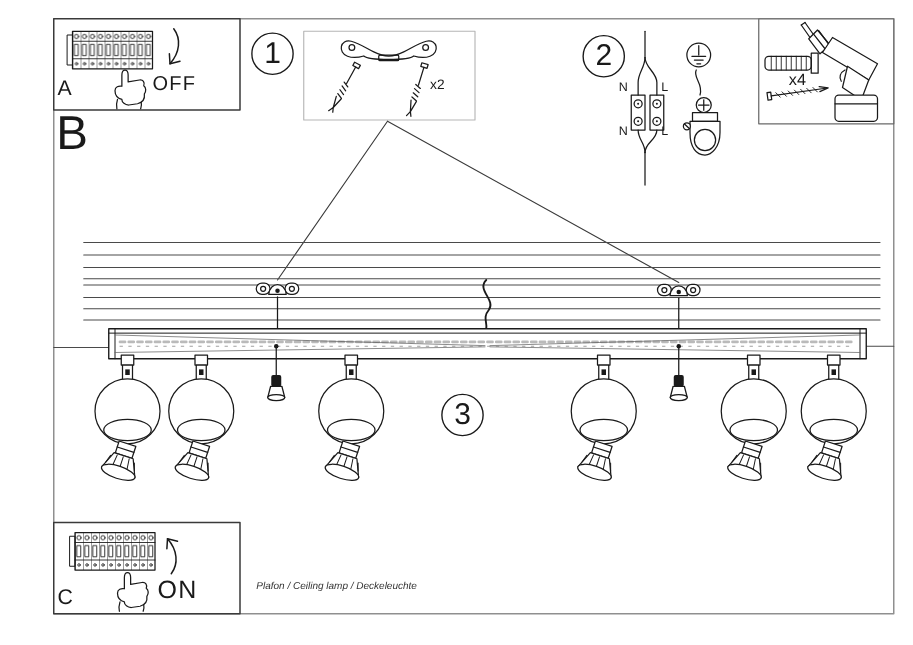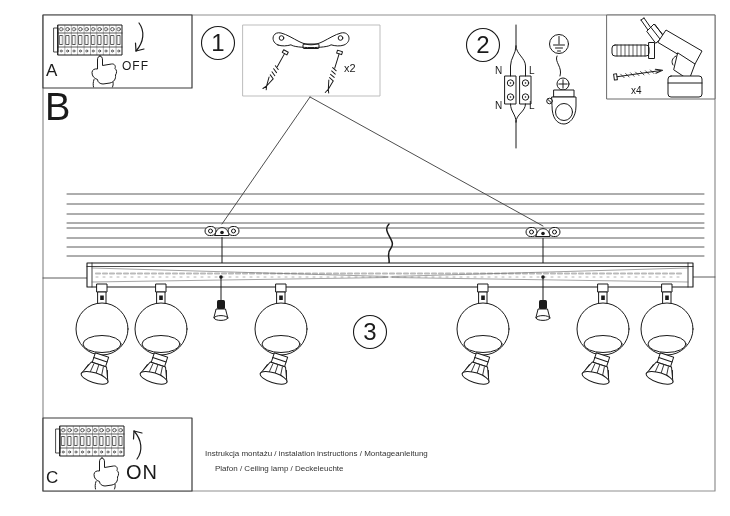--- a/index.html
+++ b/index.html
@@ -4,31 +4,31 @@
 <style>
   html,body{margin:0;padding:0;background:#fff;}
   #stage{position:relative;width:730px;height:516px;background:#fff;overflow:hidden;
          font-family:"Liberation Sans",sans-serif;}
   #art{position:absolute;left:0;top:0;z-index:0;}
   .t{position:absolute;z-index:2;color:#1a1a1a;white-space:nowrap;line-height:1;
      font-family:"Liberation Sans",sans-serif;}
   .lbl-a{left:46px;top:62px;font-size:17px;}
   .lbl-b{left:45px;top:88px;font-size:38px;}
   .lbl-c{left:46px;top:469px;font-size:17px;}
-  .off{left:122px;top:60px;font-size:12px;letter-spacing:1px;}
+  .off{left:122px;top:60px;font-size:16px;letter-spacing:1px;}
   .on{left:126px;top:462px;font-size:20px;letter-spacing:1px;}
   .x2{left:344px;top:63px;font-size:11px;}
-  .x4{left:631px;top:57px;font-size:10px;margin-top:29px;}
+  .x4{left:631px;top:57px;font-size:13px;}
   .wl{font-size:10px;}
   .n1{left:495px;top:66px;} .l1{left:529px;top:66px;}
   .n2{left:495px;top:101px;} .l2{left:529px;top:101px;}
   .stepnum{width:34px;height:34px;line-height:34px;text-align:center;font-size:24px;}
   .s1{left:201px;top:26px;} .s2{left:466px;top:28px;} .s3{left:353px;top:315px;}
   .cap{font-size:8px;color:#333;}
-  .cap1{left:205px;top:450px;} .cap2{left:215px;top:465px;}
+  .cap1{left:205px;top:450px;} .cap2{left:205px;top:465px;font-style:italic;}
 </style>
 </head>
 <body>
 
 <div id="stage">
 
 <svg id="art" width="730" height="516" viewBox="0 0 730 516" stroke-linejoin="round" stroke-linecap="round">
   <defs>
 
     <pattern id="bp" patternUnits="userSpaceOnUse" width="6.4" height="30">
@@ -260,15 +260,14 @@
   <div class="t stepnum s3">3</div>
 
   <div class="t x2">x2</div>
   <div class="t x4">x4</div>
 
   <div class="t wl n1">N</div>
   <div class="t wl l1">L</div>
   <div class="t wl n2">N</div>
   <div class="t wl l2">L</div>
 
-  <div class="t cap cap1">Instrukcja montażu / instalation instructions / Montageanleitung</div>
   <div class="t cap cap2">Plafon / Ceiling lamp / Deckeleuchte</div>
 </div>
 
 </body></html>

